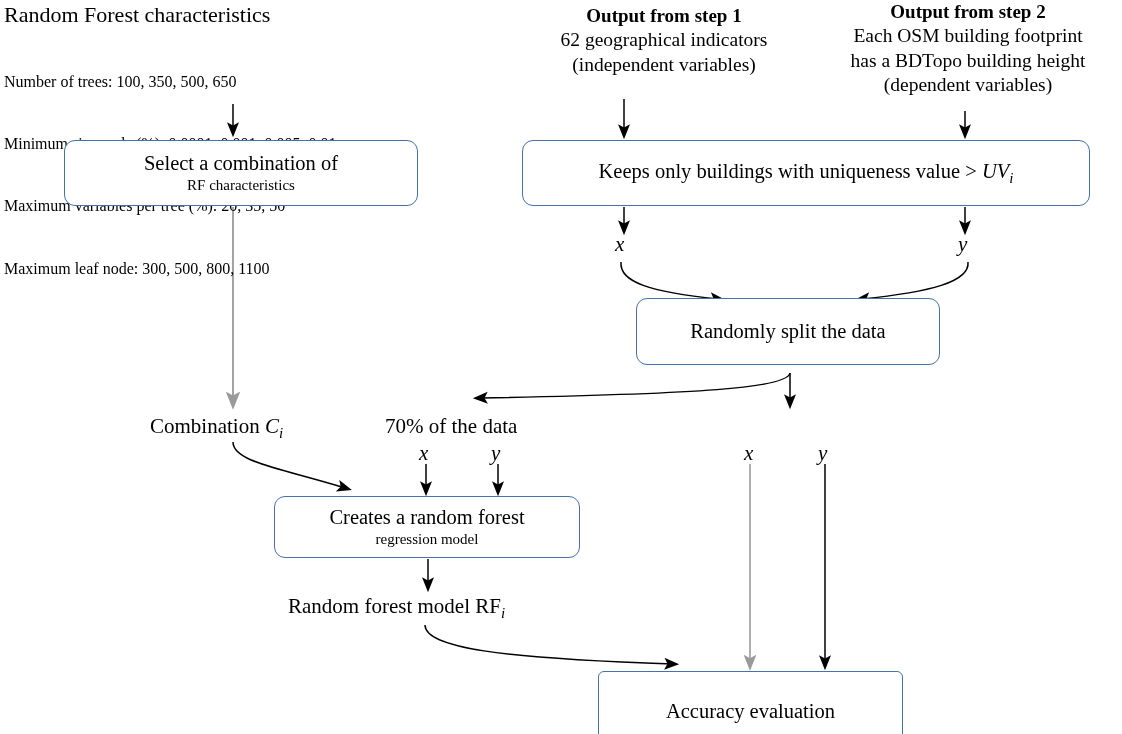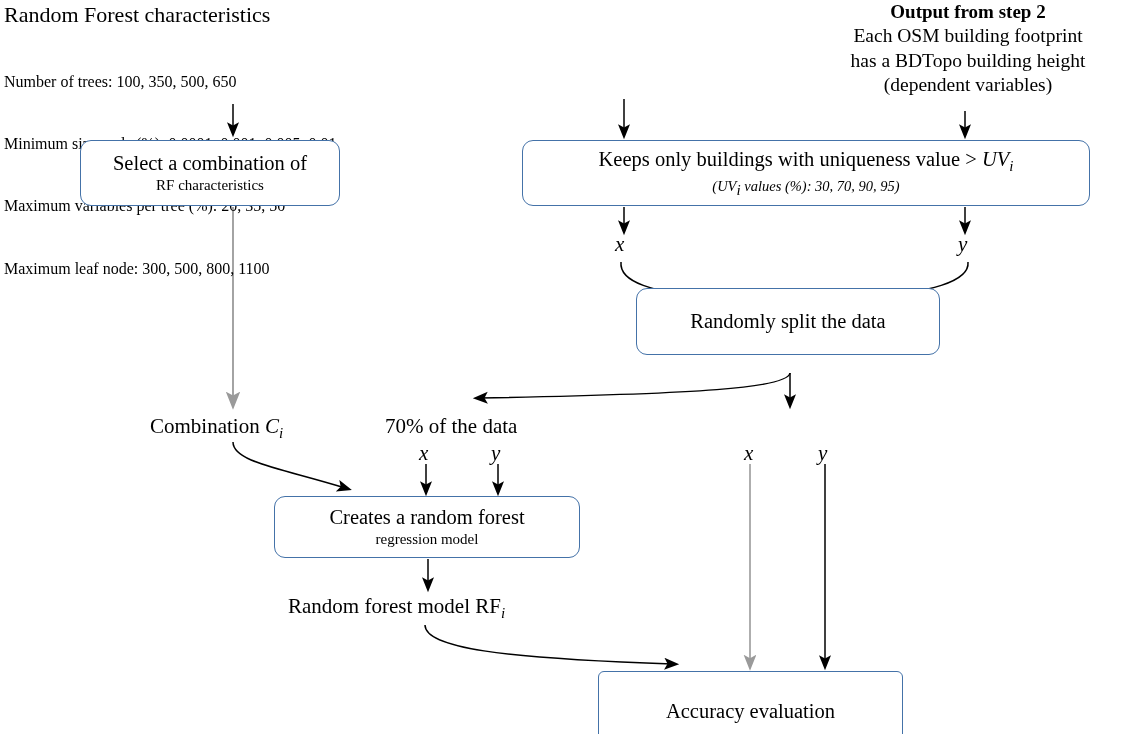--- a/index.html
+++ b/index.html
@@ -60,23 +60,23 @@
     display: flex;
     align-items: center;
     justify-content: center;
     text-align: center;
     line-height: 1.22;
   }
   .box .l1 { font-size: 20.5px; display: block; }
   .box .l2 { font-size: 15px; display: block; }
   .box .sm { font-size: 14.5px; font-style: italic; display: block; margin-top: 2px;}
 
-  #box-select   { left: 80px;  top: 140px; width: 260px; height: 66px; }
+  #box-select   { left: 64px;  top: 140px; width: 354px; height: 66px; }
   #box-keeps    { left: 522px; top: 140px; width: 568px; height: 66px; }
-  #box-split    { left: 636px; top: 288px; width: 304px; height: 67px; }
+  #box-split    { left: 636px; top: 298px; width: 304px; height: 67px; }
   #box-creates  { left: 274px; top: 496px; width: 306px; height: 62px; }
   #box-accuracy { left: 598px; top: 671px; width: 305px; height: 80px; border-radius: 6px; }
 
   
   .lbl { position: absolute; font-size: 21px; white-space: pre; }
   .ital { font-style: italic; font-size: 21px; }
   .sub-i { font-style: italic; font-size: 15px; vertical-align: sub; }
 
   #lbl-x1 { left: 615px; top: 232px; }
   #lbl-y1 { left: 958px; top: 232px; }
@@ -174,39 +174,43 @@
   </svg>
 
   <div class="txt rf-title">Random Forest characteristics</div>
   <div class="txt rf-lines">
     <div>Number of trees: 100, 350, 500, 650</div>
     <div>Minimum size node (%): 0.0001, 0.001, 0.005, 0.01</div>
     <div>Maximum variables per tree (%): 20, 35, 50</div>
     <div>Maximum leaf node: 300, 500, 800, 1100</div>
   </div>
 
+  <div class="hdr" id="hdr1">
+    <span class="bold">Output from step 1</span>
+    <span class="sub">62 geographical indicators</span>
+    <span class="sub">(independent variables)</span>
+  </div>
 
   <div class="hdr" id="hdr2">
     <span class="bold">Output from step 2</span>
     <span class="sub">Each OSM building footprint</span>
     <span class="sub">has a BDTopo building height</span>
     <span class="sub">(dependent variables)</span>
   </div>
 
   <div class="box" id="box-select">
     <div>
       <span class="l1">Select a combination of</span>
       <span class="l2">RF characteristics</span>
     </div>
   </div>
 
   <div class="box" id="box-keeps">
     <div>
       <span class="l1"><span>Keeps only buildings with uniqueness value &gt; </span><i>UV</i><i class="sub-i">i</i></span>
-      <span class="sm"><span>(</span><span>UV</span><span class="sub-i">i</span><span> values (%): 30, 70, 90, 95)</span></span>
     </div>
   </div>
 
   <div class="box" id="box-split">
     <span class="l1">Randomly split the data</span>
   </div>
 
   <div class="box" id="box-creates">
     <div>
       <span class="l1">Creates a random forest</span>

